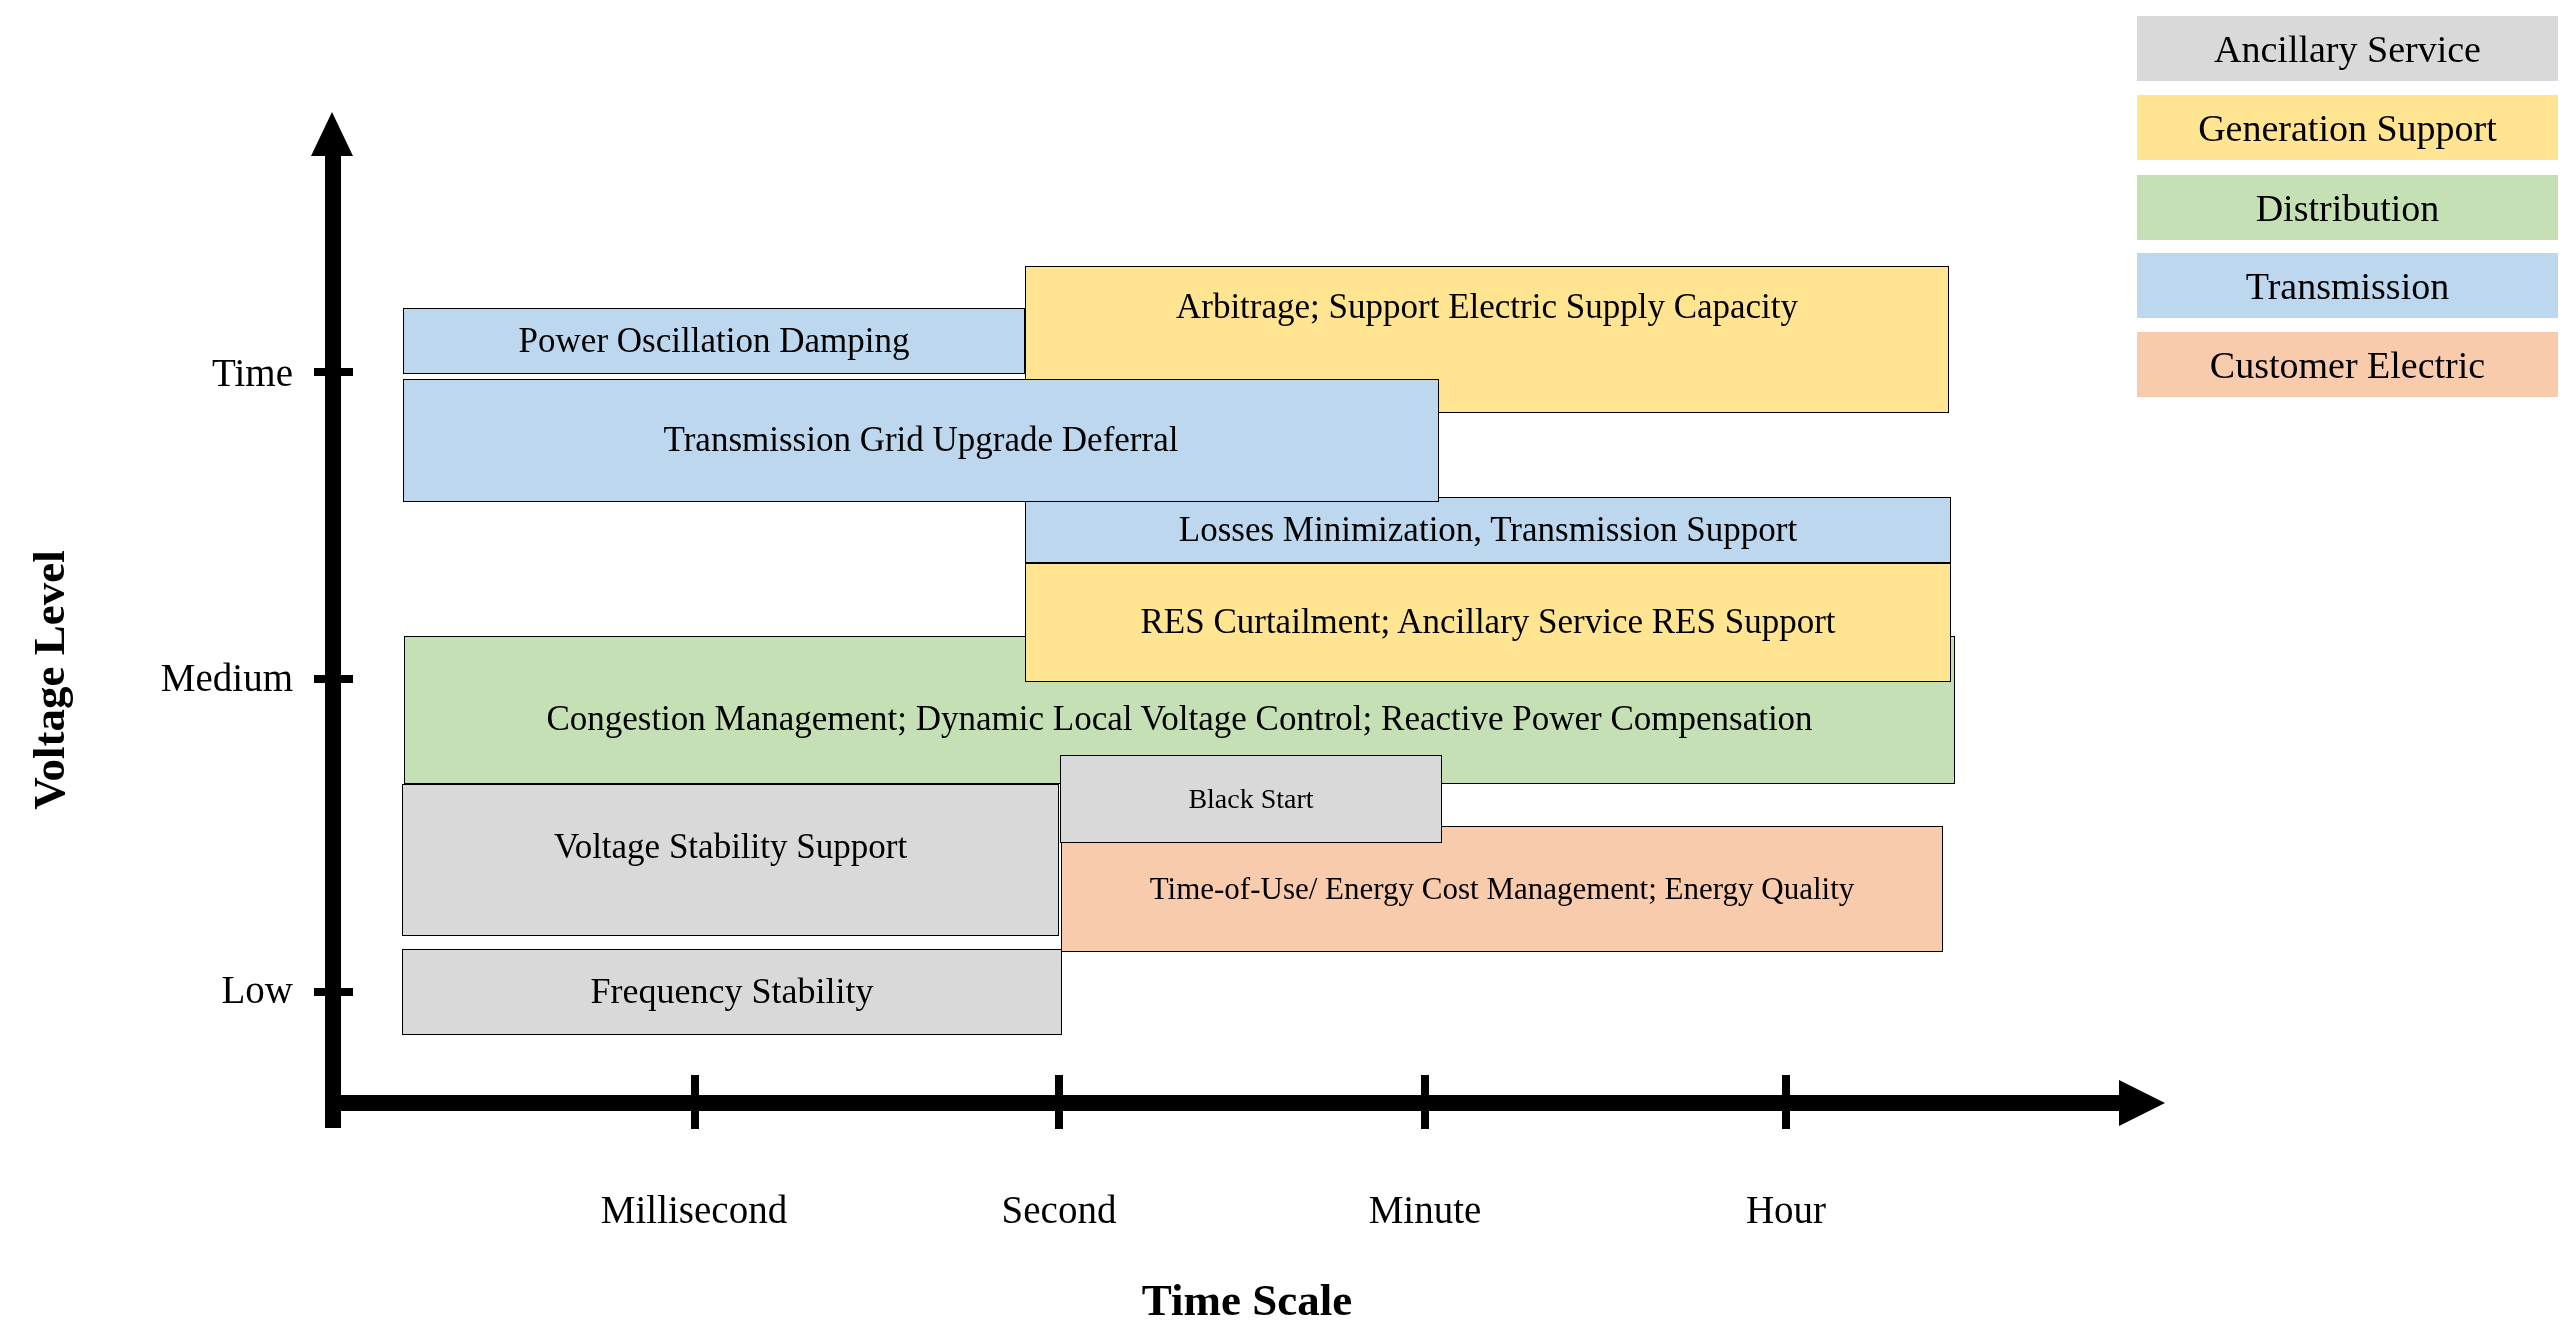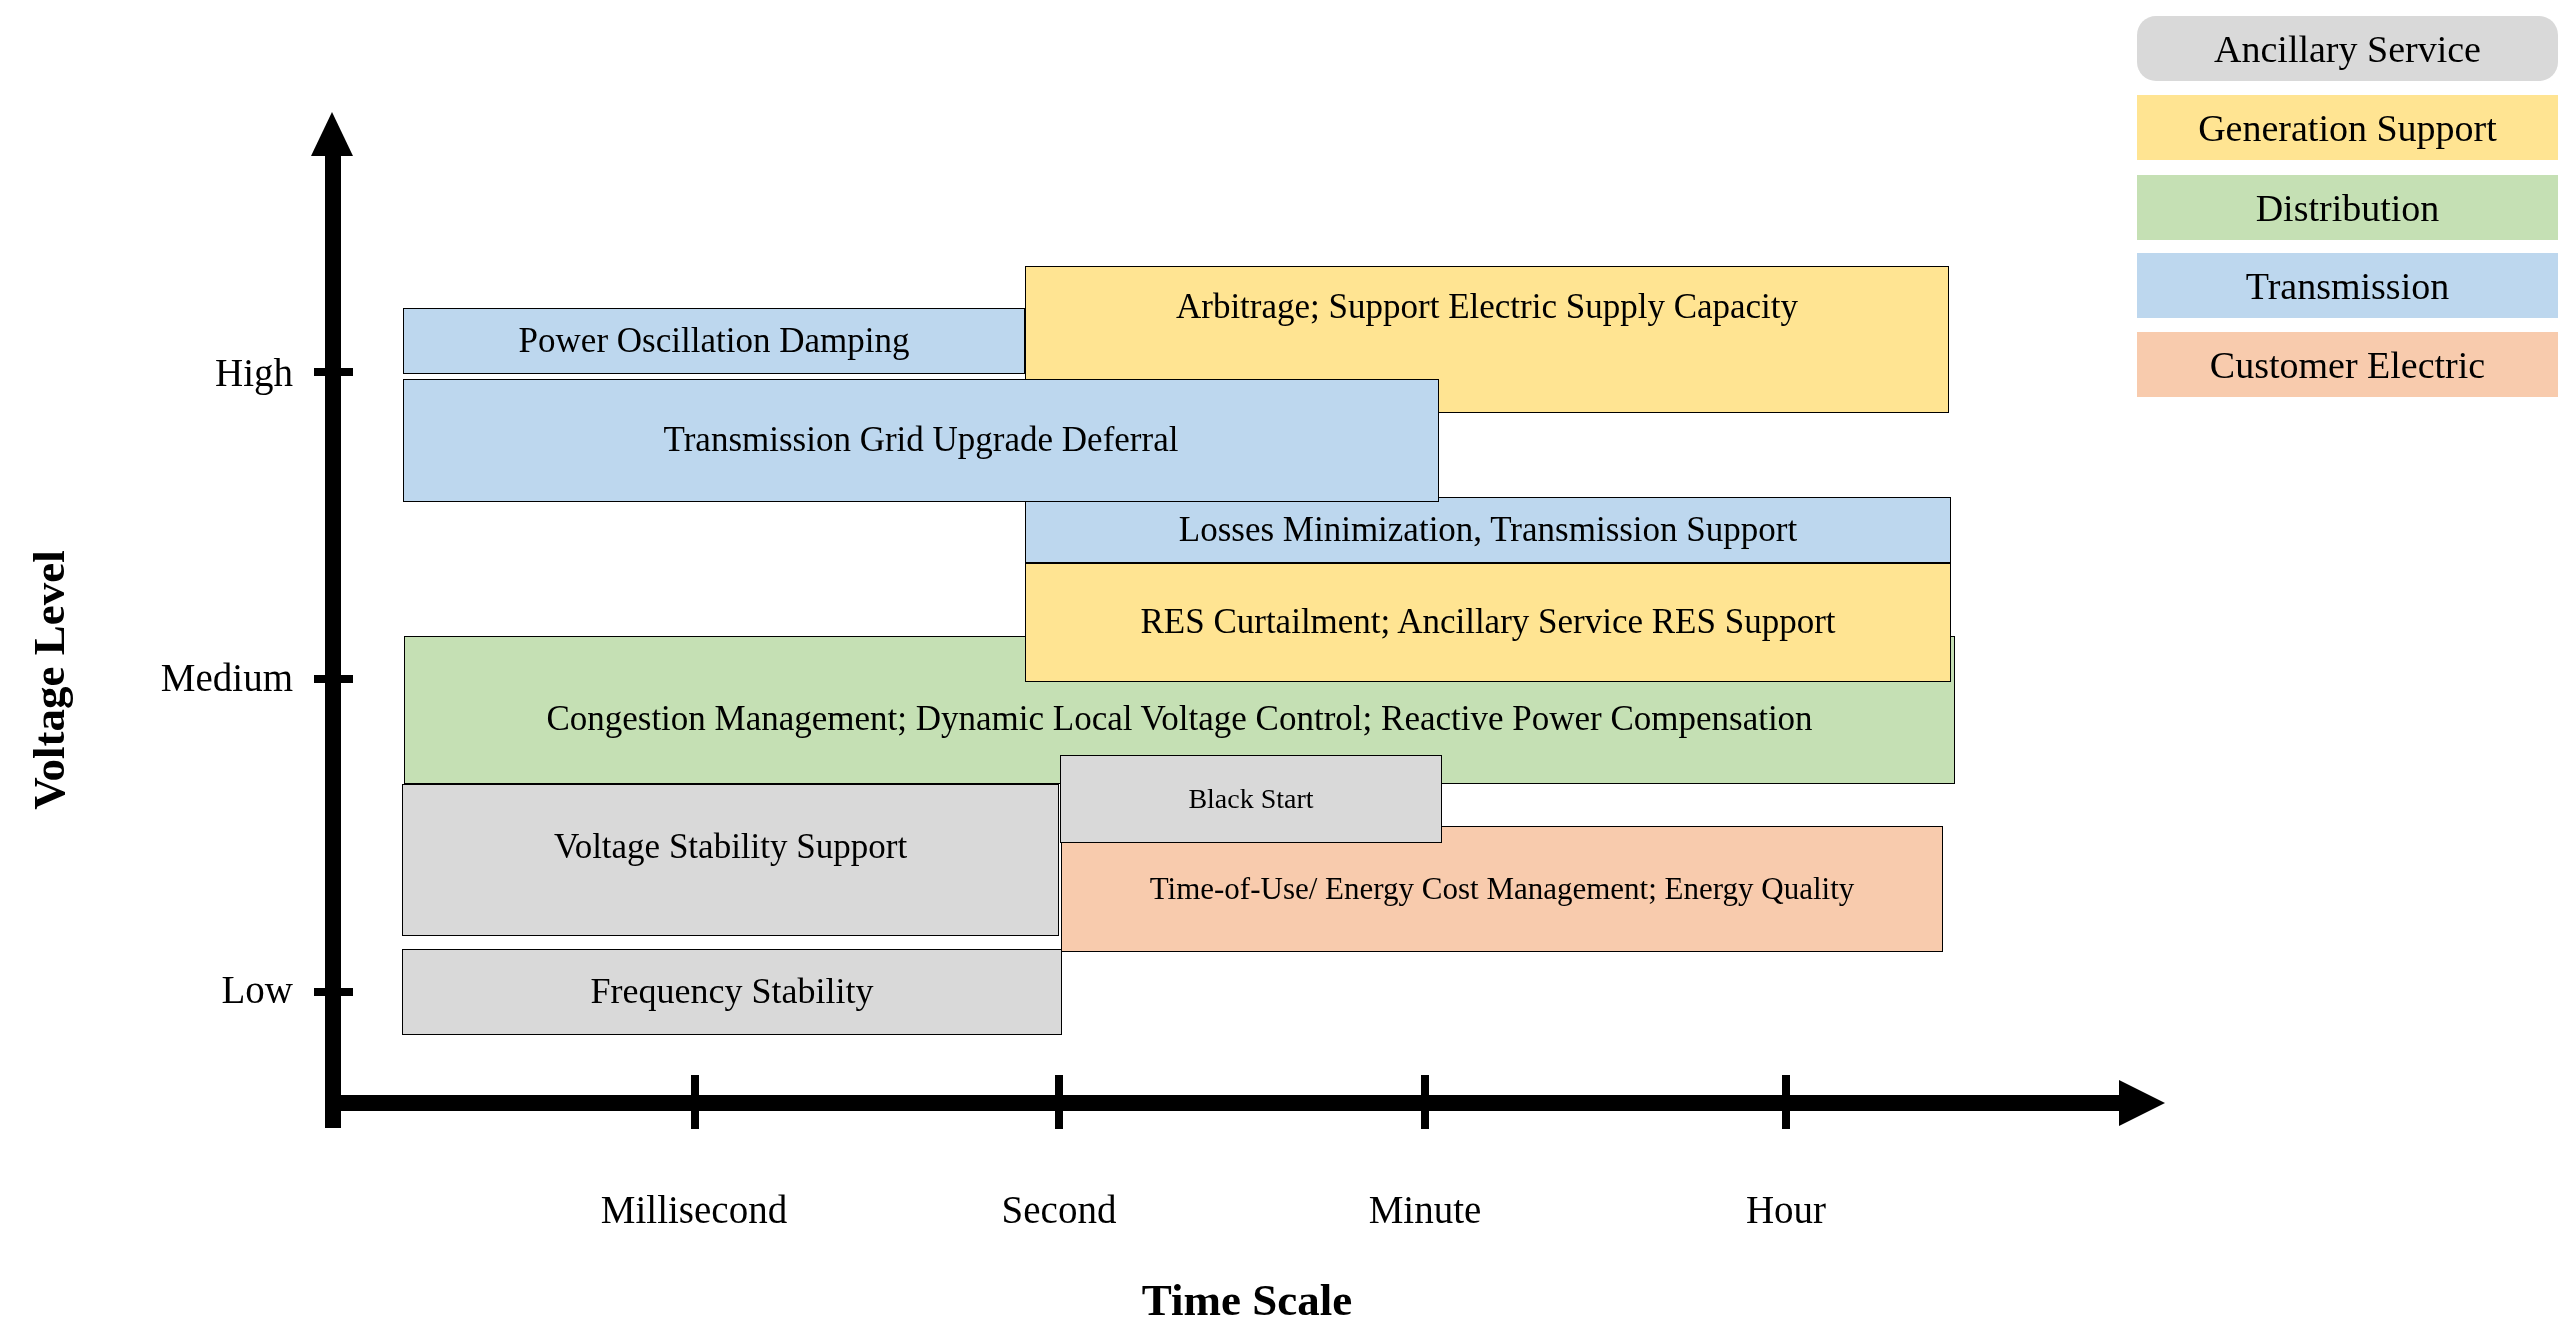--- a/index.html
+++ b/index.html
@@ -84,21 +84,21 @@
   <span>Frequency Stability</span>
 </div>
 
 <div class="axis" style="left:325px;top:145px;width:16.3px;height:983px;"></div>
 <div class="arrow arrow-up" style="left:311px;top:112px;"></div>
 
 <div class="tick" style="left:314px;top:368px;width:39px;height:7.5px;"></div>
 <div class="tick" style="left:314px;top:675px;width:39px;height:7.5px;"></div>
 <div class="tick" style="left:314px;top:988px;width:39px;height:7.5px;"></div>
 
-<div class="ytick-label" style="top:374px;">High</div>
+<div class="ytick-label" style="top:374px;">Time</div>
 <div class="ytick-label" style="top:679px;">Medium</div>
 <div class="ytick-label" style="top:991px;">Low</div>
 
 <div class="axis-title" id="y-title">Voltage Level</div>
 
 <div class="axis" style="left:325px;top:1095px;width:1798px;height:16.3px;"></div>
 <div class="arrow arrow-right" style="left:2119px;top:1080px;"></div>
 
 <div class="tick" style="left:691px;top:1075px;width:7.5px;height:54px;"></div>
 <div class="tick" style="left:1055px;top:1075px;width:7.5px;height:54px;"></div>
@@ -106,21 +106,21 @@
 <div class="tick" style="left:1782px;top:1075px;width:7.5px;height:54px;"></div>
 
 <div class="xtick-label" style="left:694px;top:1209px;">Millisecond</div>
 <div class="xtick-label" style="left:1059px;top:1209px;">Second</div>
 <div class="xtick-label" style="left:1425px;top:1209px;">Minute</div>
 <div class="xtick-label" style="left:1786px;top:1209px;">Hour</div>
 
 <div class="axis-title" id="x-title">Time Scale</div>
 
 <div>
-  <div class="legend-item" style="top: 16.3px; background-color: rgb(217, 217, 217); border-radius: 19px;">
+  <div class="legend-item" style="top: 16.3px; background-color: rgb(217, 217, 217);">
     <span>Ancillary Service</span>
   </div>
   <div class="legend-item" style="top: 95px; background-color: rgb(255, 228, 146);">
     <span>Generation Support</span>
   </div>
   <div class="legend-item" style="top: 175px; background-color: rgb(197, 224, 180);">
     <span>Distribution</span>
   </div>
   <div class="legend-item" style="top: 253px; background-color: rgb(189, 215, 238);">
     <span>Transmission</span>

